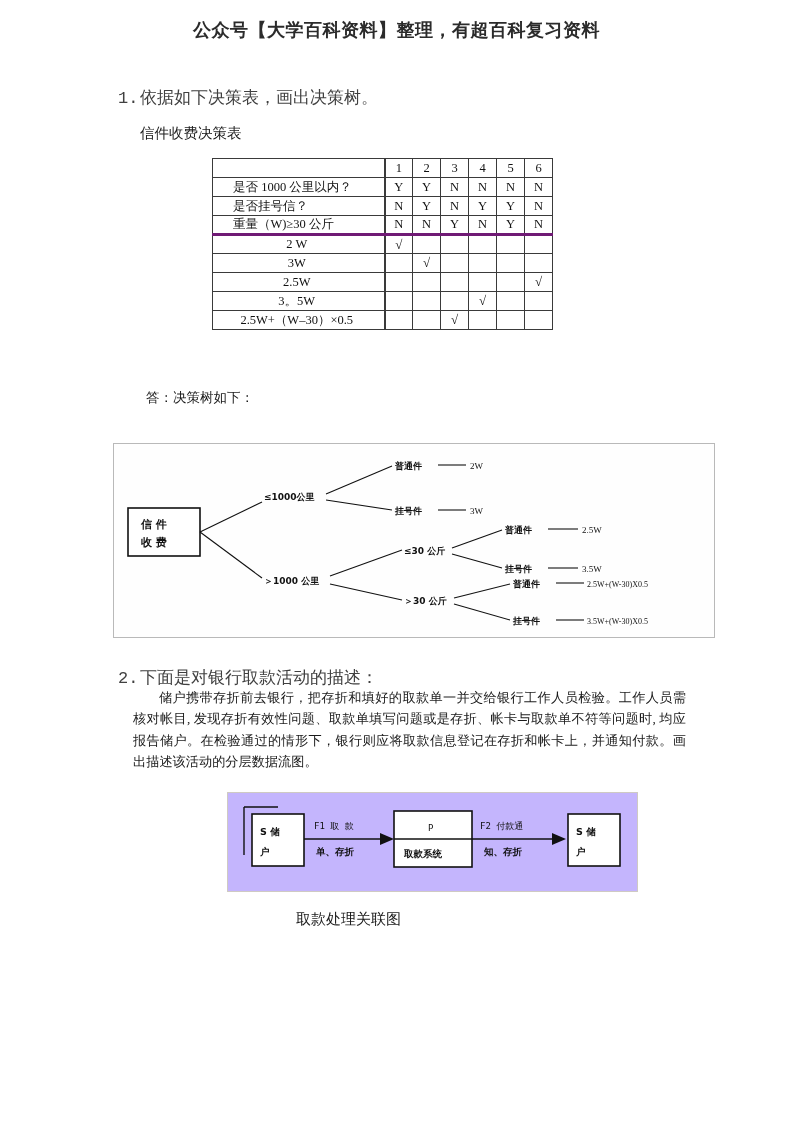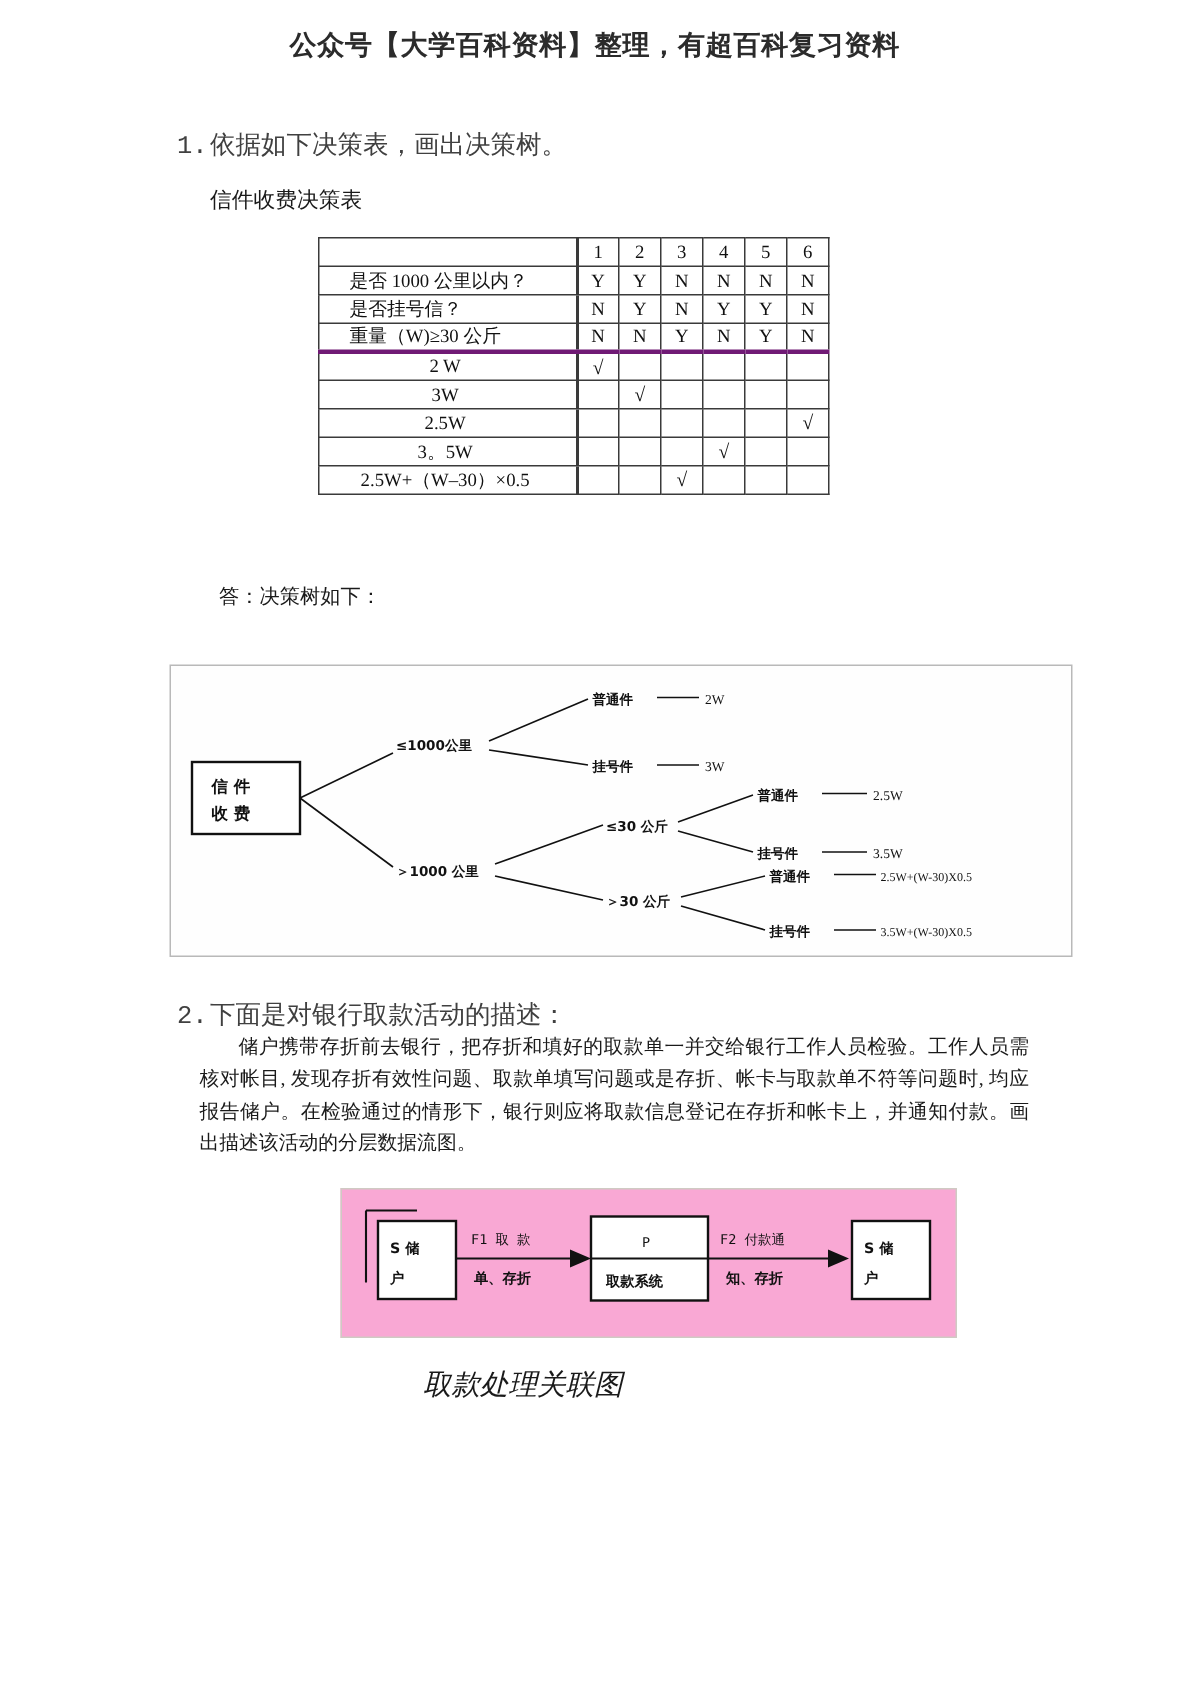--- a/index.html
+++ b/index.html
@@ -157,21 +157,21 @@
     text-indent: 26px;
   }
 
   
   #dfd-figure {
     position: absolute;
     top: 792px;
     left: 227px;
     width: 409px;
     height: 98px;
-    background: #f9a8d4;
+    background: #c4b5fd;
     border: 1px solid #cfcac3;
   }
   #dfd-figure svg { display: block; }
   .dfd-box {
     fill: #fff;
     stroke: #111;
     stroke-width: 1.6;
   }
   .dfd-text {
     font-family: "DejaVu Sans", "Liberation Sans", sans-serif;
@@ -185,23 +185,22 @@
     font-weight: 400;
   }
   .dfd-line { stroke: #111; stroke-width: 1.4; fill: none; }
 
   #dfd-caption {
     position: absolute;
     top: 910px;
     left: 0;
     width: 697px;
     text-align: center;
-    font-size: 19px;
-    font-family: "DejaVu Sans", "Liberation Sans", sans-serif;
-    font-style: italic;
+    font-size: 15px;
+    font-family: "DejaVu Sans", "Liberation Sans", sans-serif;
   }
 </style>
 </head>
 <body>
 
 <div class="header">公众号【大学百科资料】整理，有超百科复习资料</div>
 
 <div class="q-line" id="q1">
   <span class="q-num">1.</span><span>依据如下决策表，画出决策树。</span>
 </div>

